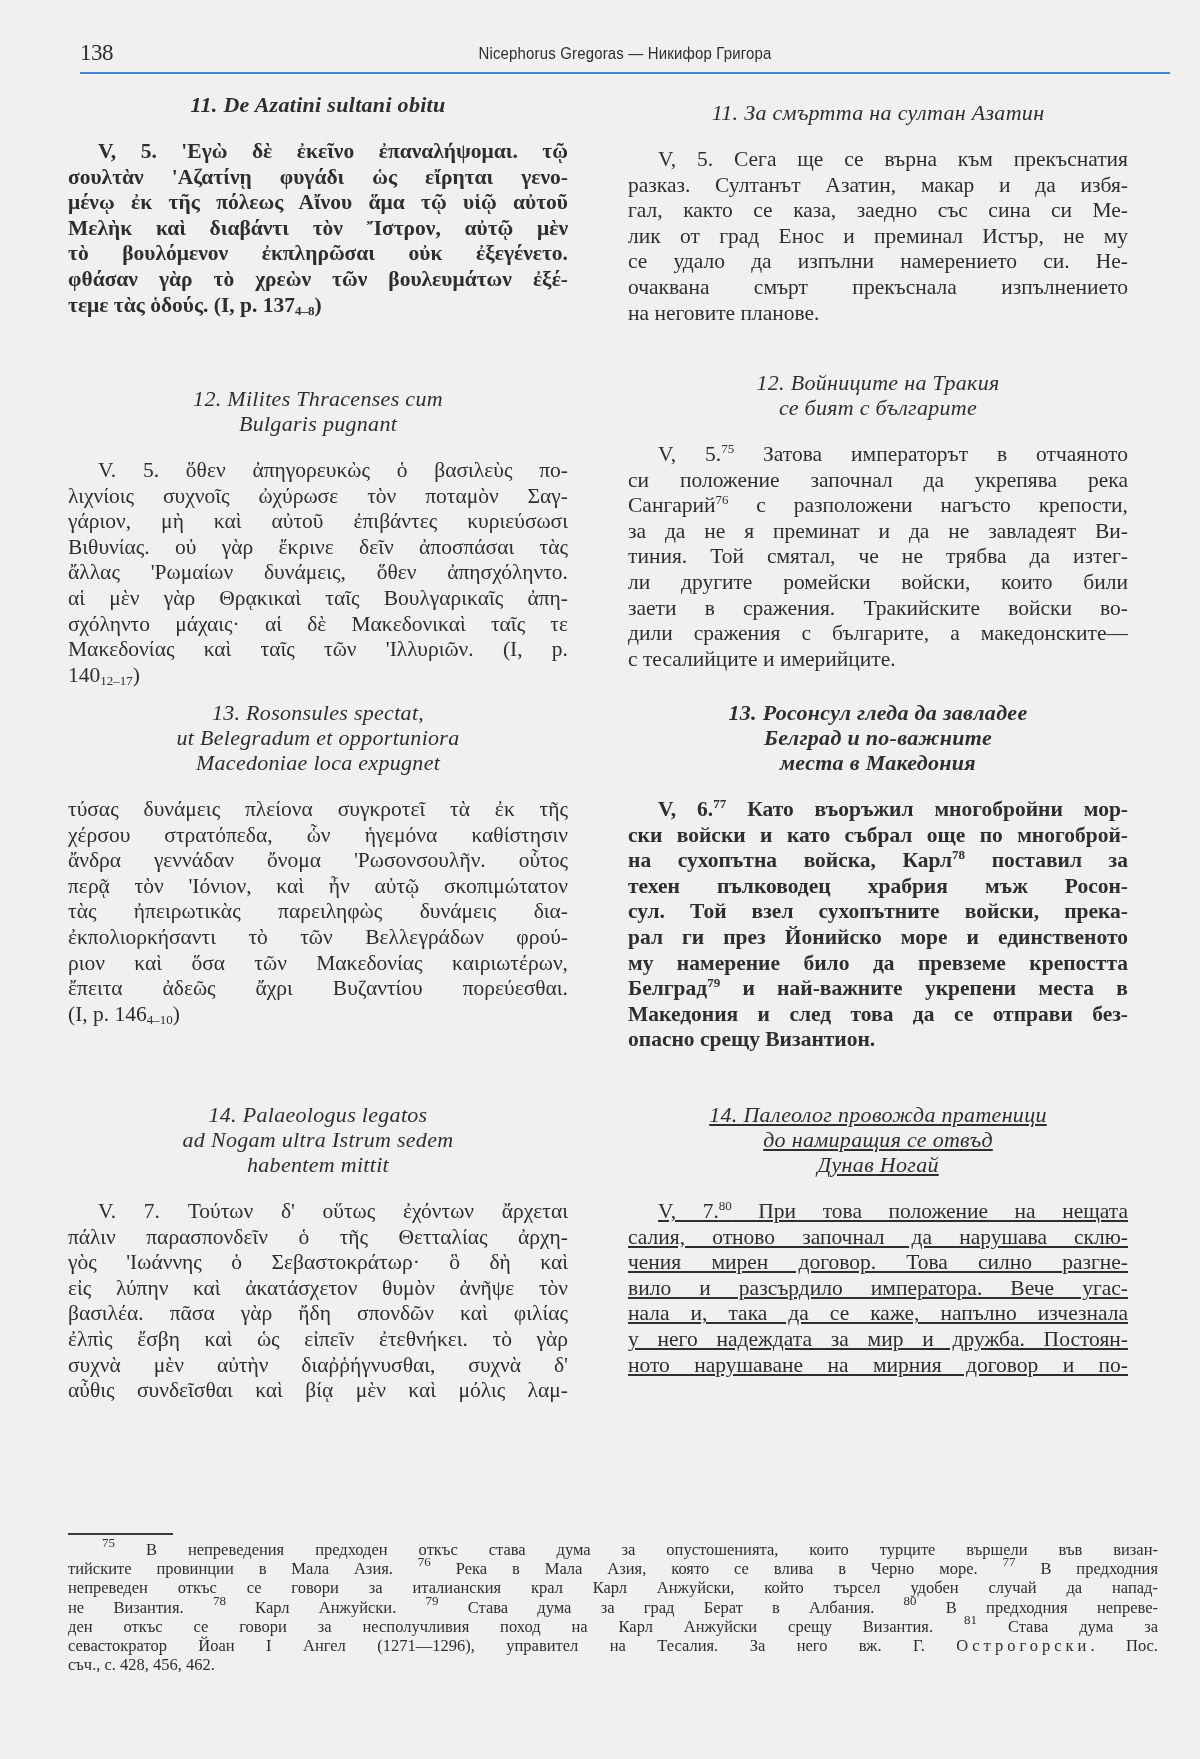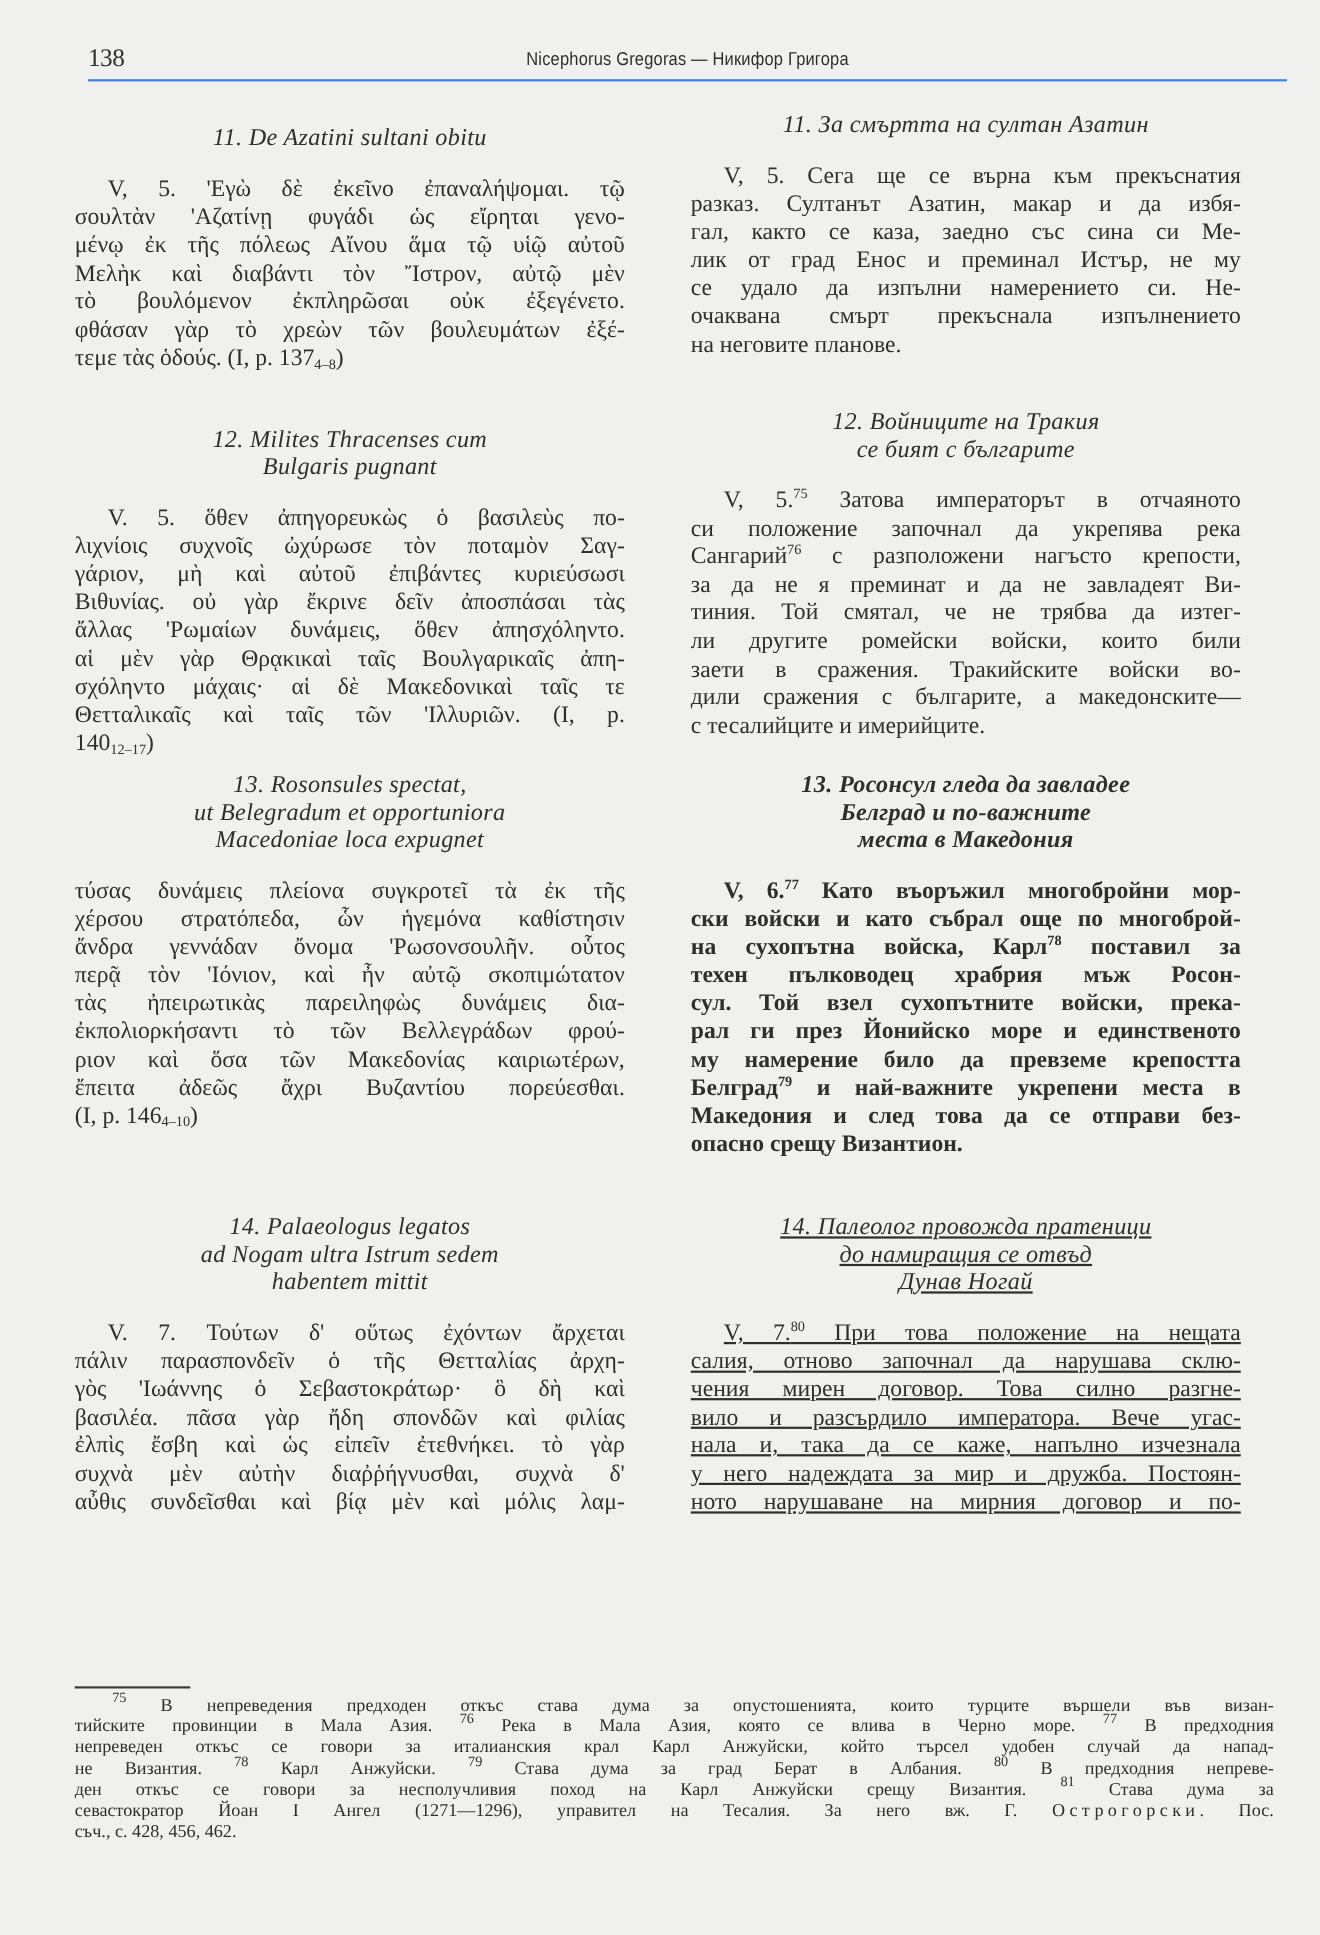--- a/index.html
+++ b/index.html
@@ -55,21 +55,21 @@
   .spaced { letter-spacing: 4px; }
 </style>
 </head>
 <body>
 
 <div class="page-header">
   <span class="page-number">138</span>
   <div class="running-title">Nicephorus Gregoras — Никифор Григора</div>
 </div>
 
-<div class="section" style="left:68px; top:112px;">
+<div class="section" style="left:68px; top:92px;font-weight:bold;">
   <div class="heading">
     <span>11. De Azatini sultani obitu</span>
   </div>
   <p class="para">
     <span class="ln first">V, 5. 'Εγὼ δὲ ἐκεῖνο ἐπαναλήψομαι. τῷ</span>
     <span class="ln">σουλτὰν 'Αζατίνῃ φυγάδι ὡς εἴρηται γενο-</span>
     <span class="ln">μένῳ ἐκ τῆς πόλεως Αἴνου ἅμα τῷ υἱῷ αὐτοῦ</span>
     <span class="ln">Μελὴκ καὶ διαβάντι τὸν Ἴστρον, αὐτῷ μὲν</span>
     <span class="ln">τὸ βουλόμενον ἐκπληρῶσαι οὐκ ἐξεγένετο.</span>
     <span class="ln">φθάσαν γὰρ τὸ χρεὼν τῶν βουλευμάτων ἐξέ-</span>
@@ -97,21 +97,21 @@
     <span>Bulgaris pugnant</span>
   </div>
   <p class="para">
     <span class="ln first">V. 5. ὅθεν ἀπηγορευκὼς ὁ βασιλεὺς πο-</span>
     <span class="ln">λιχνίοις συχνοῖς ὠχύρωσε τὸν ποταμὸν Σαγ-</span>
     <span class="ln">γάριον, μὴ καὶ αὐτοῦ ἐπιβάντες κυριεύσωσι</span>
     <span class="ln">Βιθυνίας. οὐ γὰρ ἔκρινε δεῖν ἀποσπάσαι τὰς</span>
     <span class="ln">ἄλλας 'Ρωμαίων δυνάμεις, ὅθεν ἀπησχόληντο.</span>
     <span class="ln">αἱ μὲν γὰρ Θρᾳκικαὶ ταῖς Βουλγαρικαῖς ἀπη-</span>
     <span class="ln">σχόληντο μάχαις· αἱ δὲ Μακεδονικαὶ ταῖς τε</span>
-    <span class="ln">Θετταλικαῖς καὶ ταῖς τῶν 'Ιλλυριῶν. (I, p.</span>
+    <span class="ln">Μακεδονίας καὶ ταῖς τῶν 'Ιλλυριῶν. (I, p.</span>
     <span class="ln last"><span>140</span><sub>12–17</sub><span>)</span></span>
   </p>
 </div>
 <div class="section" style="left:628px; top:370px;">
   <div class="heading">
     <span>12. Войниците на Тракия</span><br>
     <span>се бият с българите</span>
   </div>
   <p class="para">
     <span class="ln first"><span>V, 5.</span><sup>75</sup><span> Затова императорът в отчаяното</span></span>
@@ -167,20 +167,21 @@
 <div class="section" style="left:68px; top:1102px;">
   <div class="heading">
     <span>14. Palaeologus legatos</span><br>
     <span>ad Nogam ultra Istrum sedem</span><br>
     <span>habentem mittit</span>
   </div>
   <p class="para">
     <span class="ln first">V. 7. Τούτων δ' οὕτως ἐχόντων ἄρχεται</span>
     <span class="ln">πάλιν παρασπονδεῖν ὁ τῆς Θετταλίας ἀρχη-</span>
     <span class="ln">γὸς 'Ιωάννης ὁ Σεβαστοκράτωρ· ὃ δὴ καὶ</span>
+    <span class="ln">εἰς λύπην καὶ ἀκατάσχετον θυμὸν ἀνῆψε τὸν</span>
     <span class="ln">βασιλέα. πᾶσα γὰρ ἤδη σπονδῶν καὶ φιλίας</span>
     <span class="ln">ἐλπὶς ἔσβη καὶ ὡς εἰπεῖν ἐτεθνήκει. τὸ γὰρ</span>
     <span class="ln">συχνὰ μὲν αὐτὴν διαῤῥήγνυσθαι, συχνὰ δ'</span>
     <span class="ln">αὖθις συνδεῖσθαι καὶ βίᾳ μὲν καὶ μόλις λαμ-</span>
   </p>
 </div>
 <div class="section" style="left:628px; top:1102px;text-decoration:underline;">
   <div class="heading">
     <span>14. Палеолог провожда пратеници</span><br>
     <span>до намиращия се отвъд</span><br>

